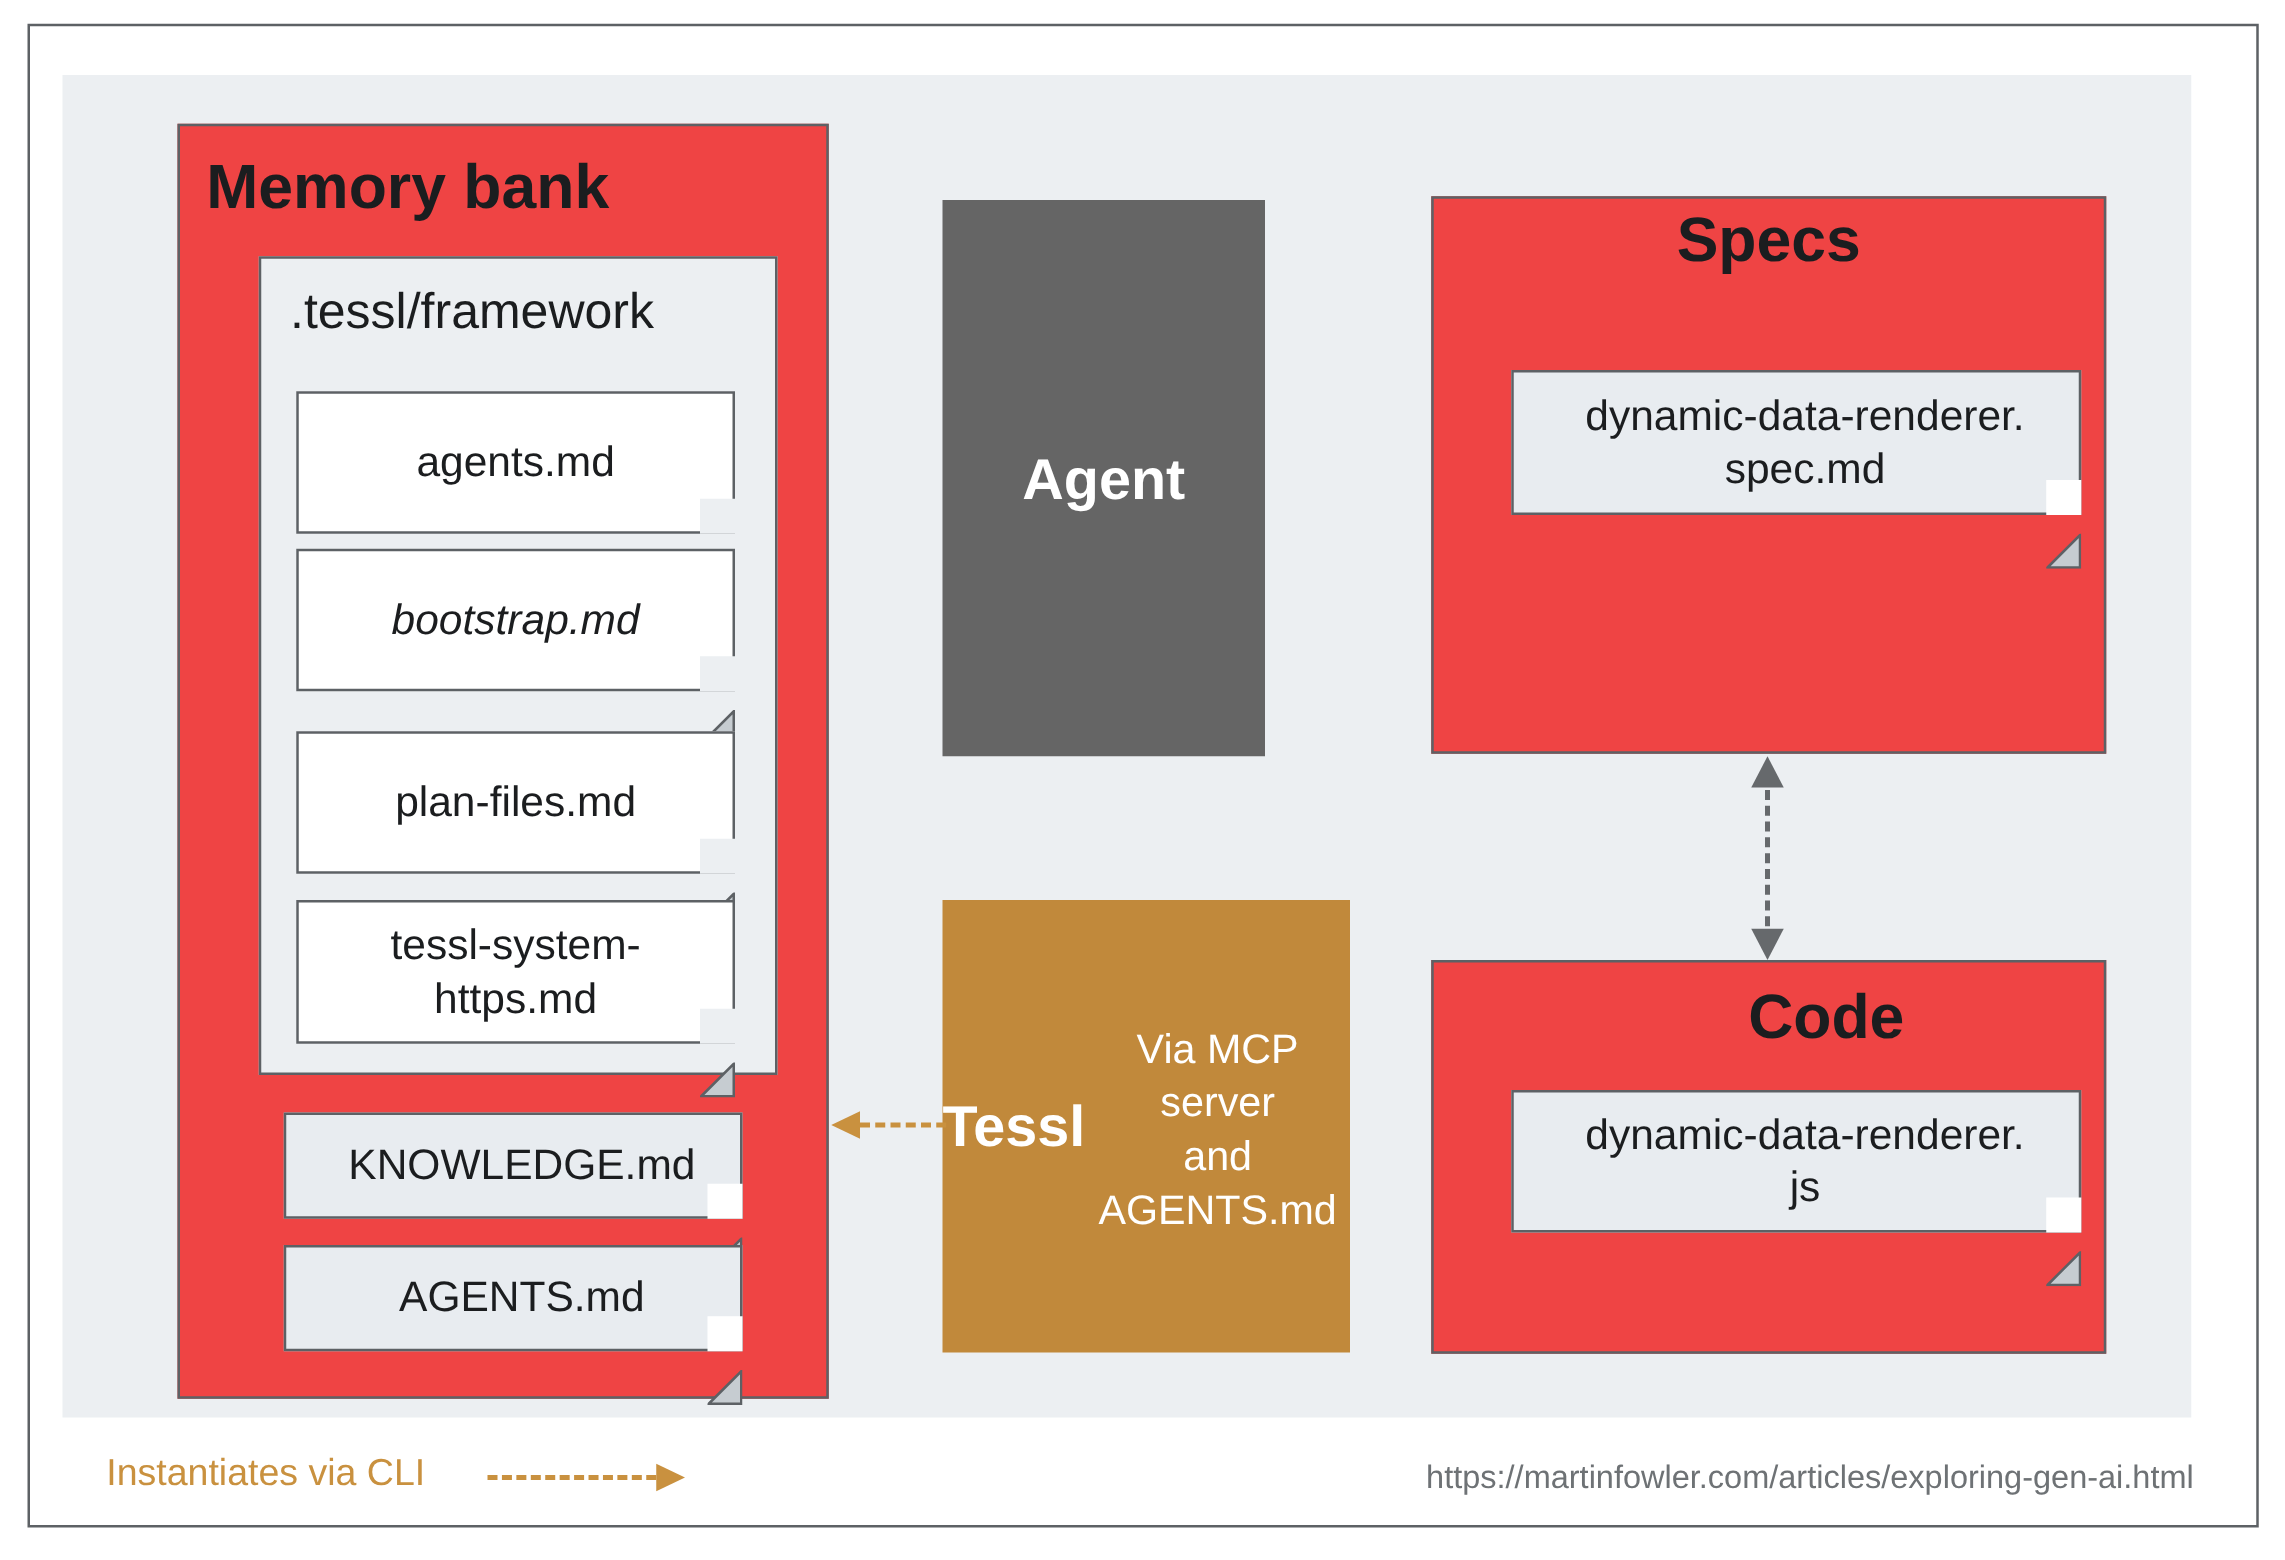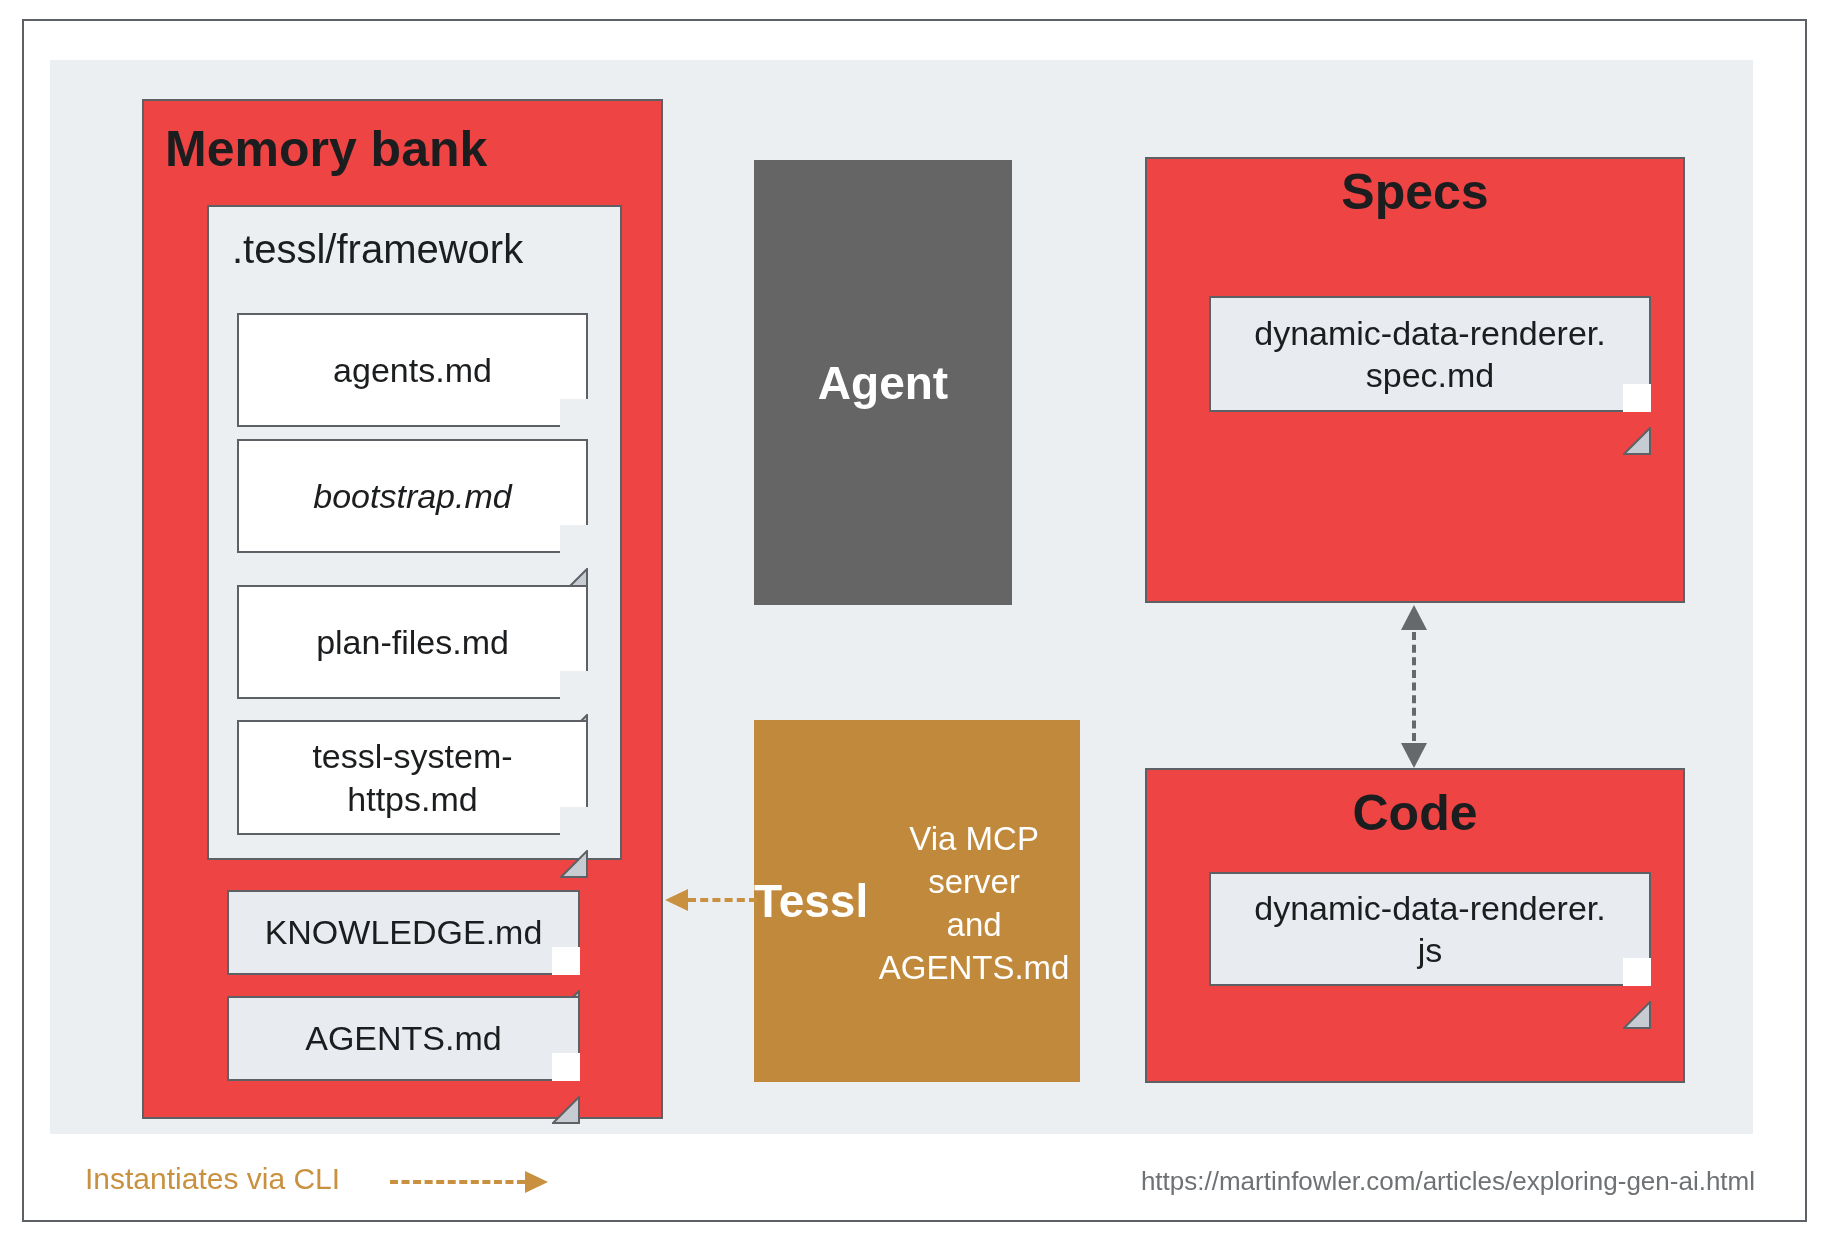--- a/index.html
+++ b/index.html
@@ -26,21 +26,21 @@
   .mid-title   { font-size:40px; font-weight:normal; }
   .center-text { text-align:center; width:100%; }
 
   
   .doc {
     border:2px solid #5d6165;
     display:flex; align-items:center; justify-content:center;
     font-size:34px; text-align:center; white-space:pre-line; line-height:1.25;
   }
   .doc-white { background:#ffffff; }
-  .doc-gray  { background:#E8ECF0; }
+  .doc-gray  { background:#E8ECF0;padding-left:14px; }
   .fold { position:absolute; right:-2px; bottom:-2px; width:28px; height:28px; }
   .fold.cut-gray  { background:#ECEFF2; }
   .fold.cut-white { background:#ffffff; }
   .fold svg { display:block; width:100%; height:100%; }
 
   
   #agent-box {
     left:704px; top:100px; width:258px; height:445px; background:#656565;
     display:flex; align-items:center; justify-content:center;
   }
@@ -156,21 +156,21 @@
 spec.md</span>
           <span class="fold cut-white">
             <svg viewBox="0 0 28 28" preserveAspectRatio="none">
                 <path d="M1 27 L27 1 L27 27 Z" fill="#c6ccd1" stroke="#5d6165" stroke-width="2"></path>
               </svg>
           </span>
         </div>
       </div>
 
       <div class="abs group-box" style="left:1095px; top:708px; width:536px; height:311px;">
-        <div class="abs big-title center-text" style="left:0; top:14px;">Code</div>
+        <div class="abs big-title center-text" style="left:0; top:14px;padding-left:46px;">Code</div>
         <div class="abs doc doc-gray" style="left:62px; top:102px; width:438px; height:110px;">
           <span>dynamic-data-renderer.
 js</span>
           <span class="fold cut-white">
             <svg viewBox="0 0 28 28" preserveAspectRatio="none">
                 <path d="M1 27 L27 1 L27 27 Z" fill="#c6ccd1" stroke="#5d6165" stroke-width="2"></path>
               </svg>
           </span>
         </div>
       </div>

